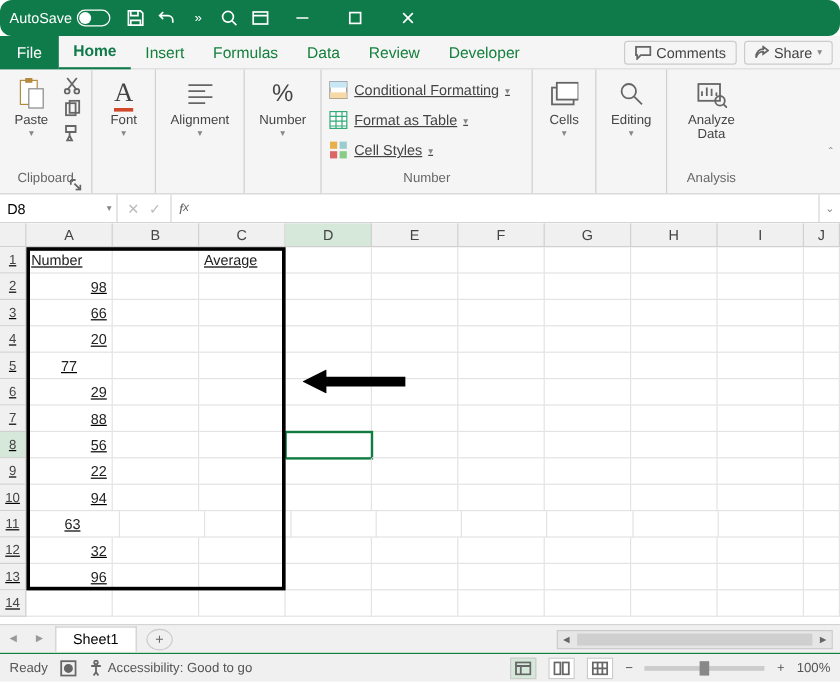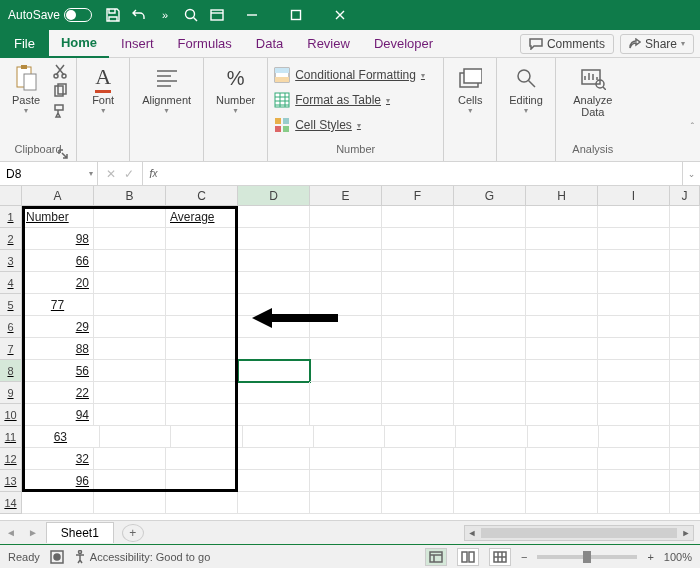--- a/index.html
+++ b/index.html
@@ -1,31 +1,31 @@
 <!DOCTYPE html>
 <html><head>
 <meta charset="utf-8">
 <style>
 * { box-sizing: border-box; margin: 0; padding: 0; font-family: "Segoe UI", Arial, sans-serif; }
 body { width: 700px; height: 572px; background: #fff; overflow: hidden; position: relative; }
 
 
-.titlebar { height: 30px; background: #0f7b4a; display: flex; align-items: center; color: #fff; font-size: 12px; }
+.titlebar { height: 30px; background: #0f7b4a; display: flex; align-items: center; color: #fff; font-size: 12px; border-radius: 10px; }
 .titlebar .autosave { display: flex; align-items: center; gap: 4px; padding: 0 8px; }
 .titlebar .toggle { width: 28px; height: 14px; border: 1px solid #fff; border-radius: 8px; position: relative; }
 .titlebar .toggle::after { content: ""; position: absolute; left: 1px; top: 1px; width: 10px; height: 10px; border-radius: 50%; background: #fff; }
 .titlebar .tb-icon { width: 26px; height: 30px; display: flex; align-items: center; justify-content: center; cursor: pointer; }
 .titlebar .tb-icon svg { stroke: #fff; fill: none; stroke-width: 1.4; }
 .titlebar .book-title { flex: 1; text-align: center; font-size: 12px; }
 .titlebar .win-controls { display: flex; }
 .titlebar .win-controls .tb-icon { width: 44px; }
 
 
 .tabs { height: 28px; background: #f5f5f5; border-bottom: 1px solid #d4d4d4; display: flex; align-items: center; font-size: 13px; }
-.tabs .tab { padding: 0 12px; height: 28px; display: flex; align-items: center; cursor: pointer; color: #701a75; }
+.tabs .tab { padding: 0 12px; height: 28px; display: flex; align-items: center; cursor: pointer; color: #15803d; }
 .tabs .tab.active { color: #0f7b4a; font-weight: 600; border-bottom: 2px solid #0f7b4a; }
 .tabs .tab.file { background: #0f7b4a; color: #fff; padding: 0 14px; }
 .tabs .spacer { flex: 1; }
 .tabs .side-btn { border: 1px solid #ccc; border-radius: 3px; padding: 2px 8px; margin-right: 6px; font-size: 12px; display: flex; align-items: center; gap: 4px; color: #444; cursor: pointer; }
 .tabs .side-btn .caret { font-size: 8px; color: #888; }
 
 
 .ribbon { height: 104px; background: #f5f5f5; border-bottom: 1px solid #d4d4d4; display: flex; }
 .group { border-right: 1px solid #d0d0d0; display: flex; flex-direction: column; padding: 4px 6px 0 6px; }
 .group .body { flex: 1; display: flex; align-items: flex-start; gap: 4px; }

